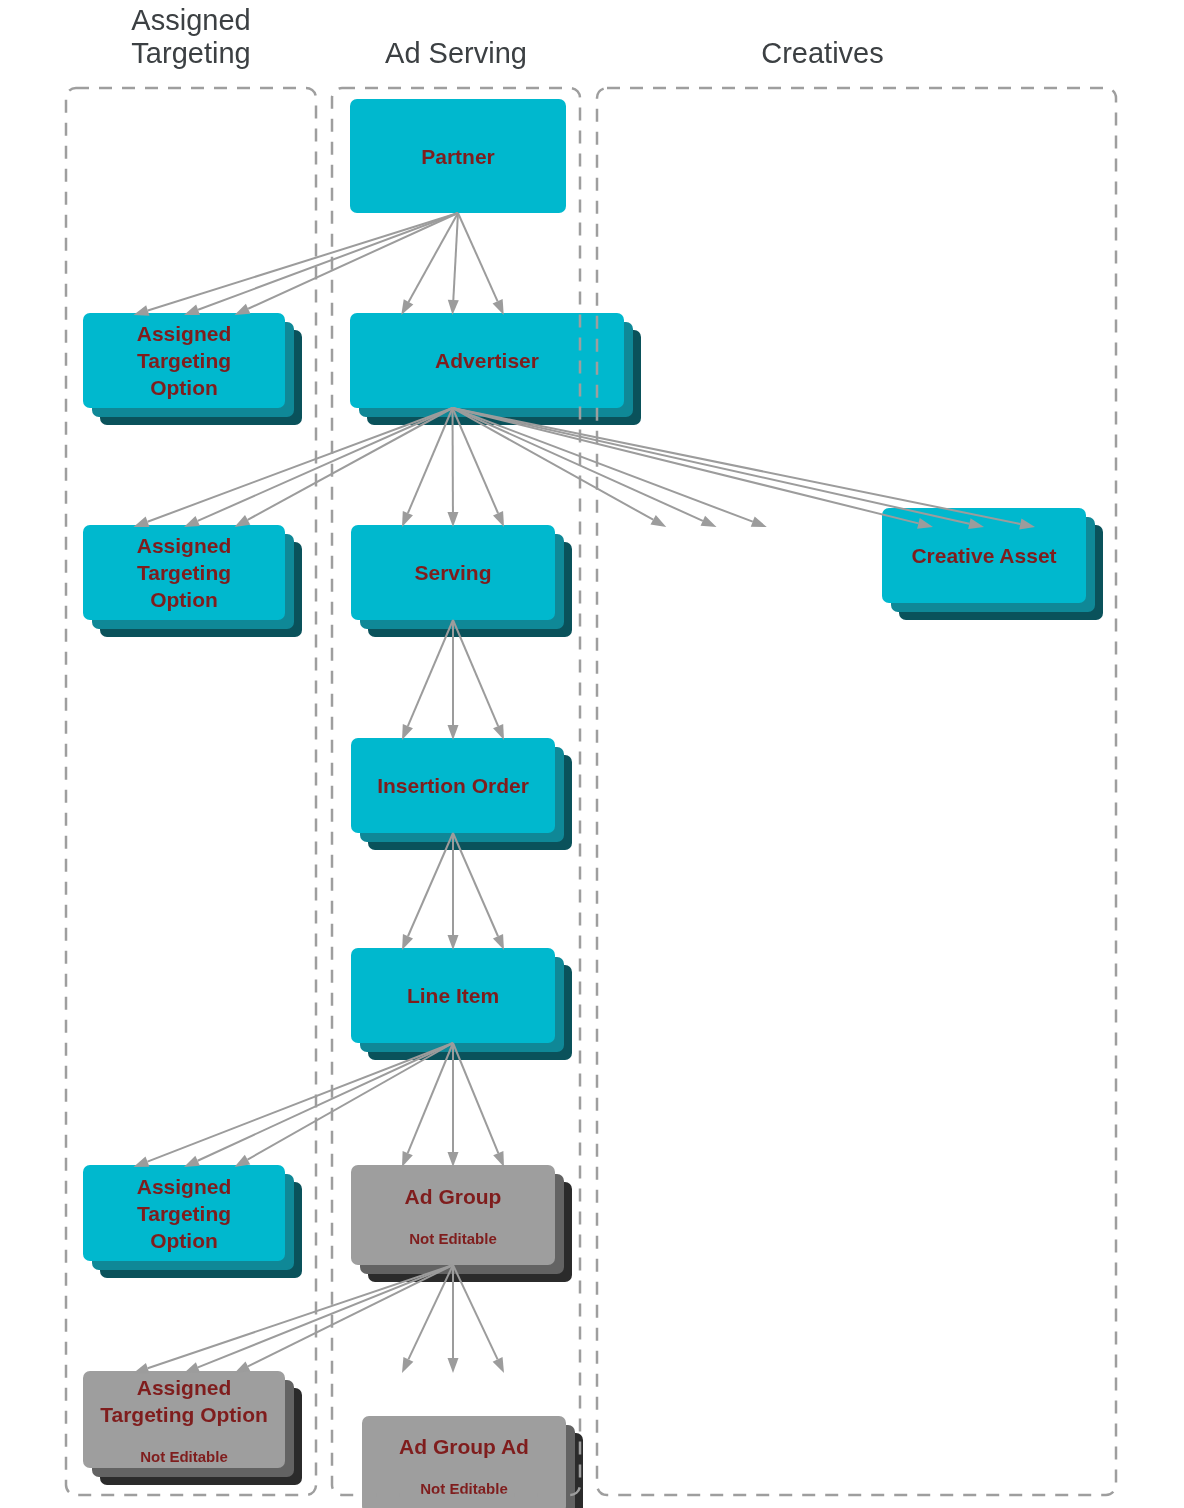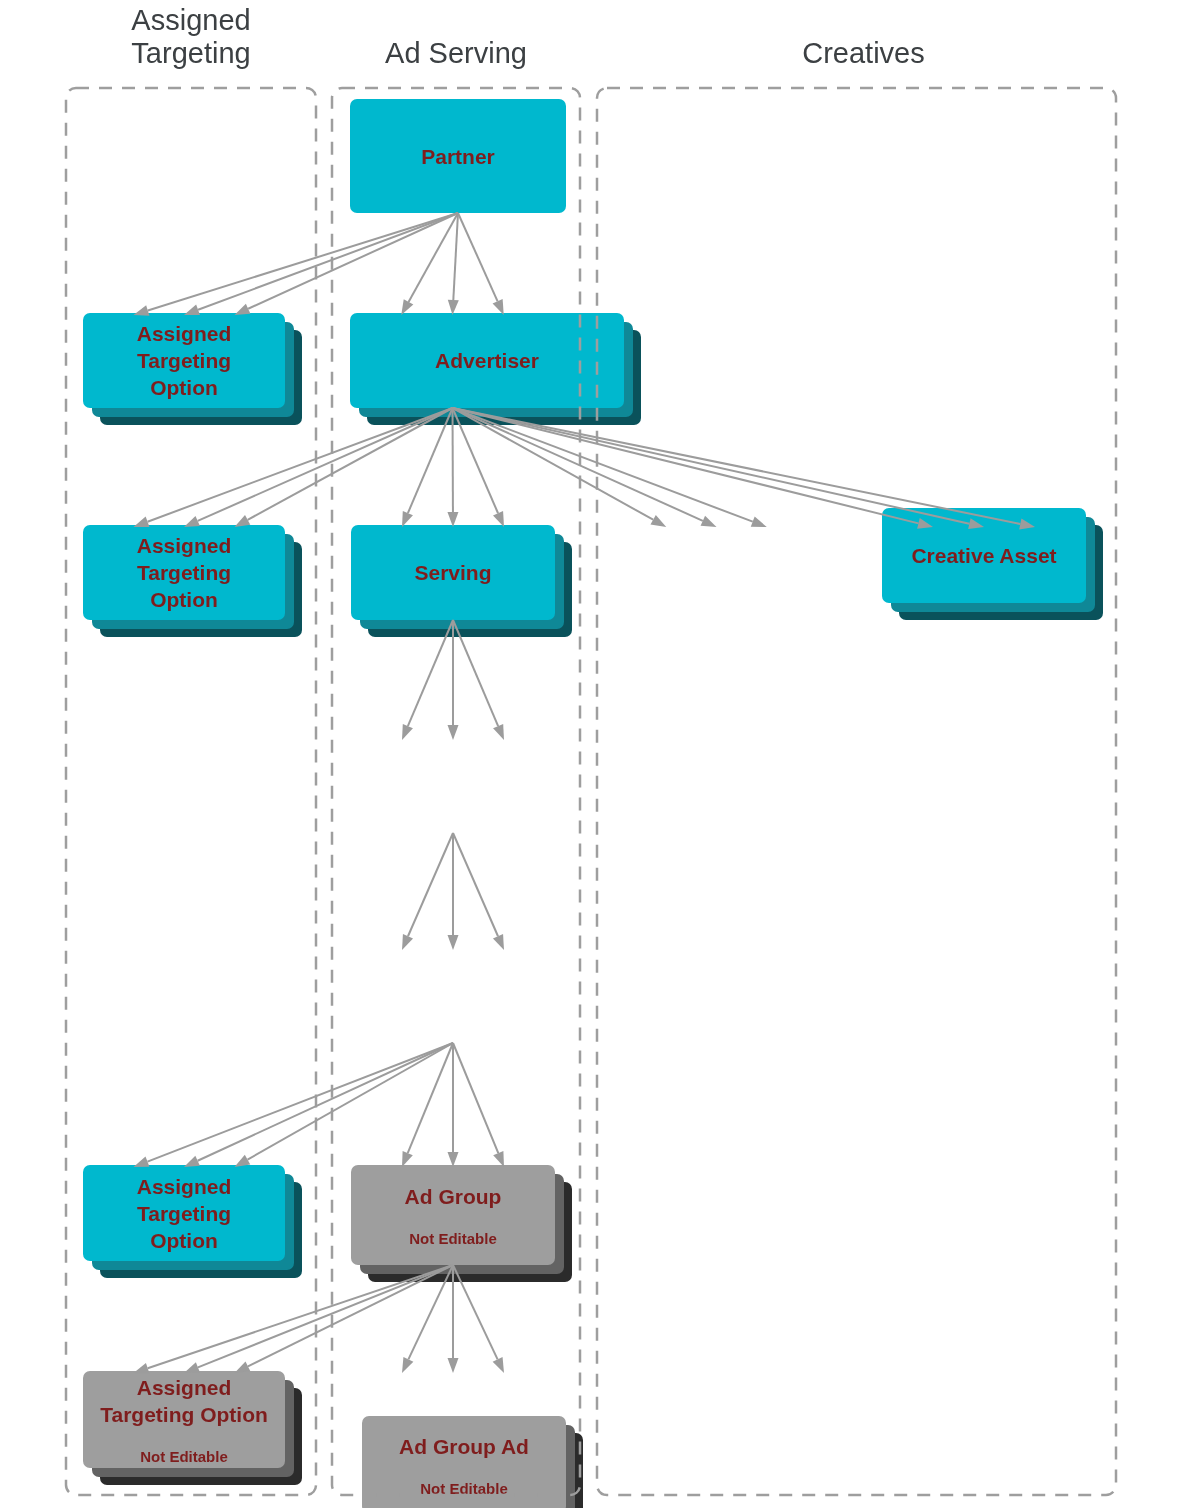--- a/index.html
+++ b/index.html
@@ -55,21 +55,21 @@
 
 <div class="stage">
 
   <section class="col" style="left: 66px; width: 250px; height: 1495px;">
     <h2 class="col-title">Assigned
 Targeting</h2>
   </section>
   <section class="col" style="left: 332px; width: 248px; height: 1495px;">
     <h2 class="col-title">Ad Serving</h2>
   </section>
-  <section class="col" style="left: 604px; width: 519px; height: 1495px;">
+  <section class="col" style="left: 563px; width: 519px; height: 1495px;">
     <h2 class="col-title">Creatives</h2>
   </section>
 
   <div class="node v-cyan flat" style="left: 350px; top: 99px; width: 216px; height: 114px;">
 
     <div class="face">
       <span class="lbl">Partner</span>
     </div>
   </div>
 
@@ -111,21 +111,35 @@
 
 
   <div class="node v-cyan" style="left: 882px; top: 508px; width: 204px; height: 95px;">
     <div class="layer l2"></div>
     <div class="layer l1"></div>
     <div class="face">
       <span class="lbl">Creative Asset</span>
     </div>
   </div>
 
-
+  <div class="node v-cyan" style="left: 351px; top: 738px; width: 204px; height: 95px;">
+    <div class="layer l2"></div>
+    <div class="layer l1"></div>
+    <div class="face">
+      <span class="lbl">Insertion Order</span>
+    </div>
+  </div>
+
+  <div class="node v-cyan" style="left: 351px; top: 948px; width: 204px; height: 95px;">
+    <div class="layer l2"></div>
+    <div class="layer l1"></div>
+    <div class="face">
+      <span class="lbl">Line Item</span>
+    </div>
+  </div>
 
   <div class="node v-cyan" style="left: 83px; top: 1165px; width: 202px; height: 96px;">
     <div class="layer l2"></div>
     <div class="layer l1"></div>
     <div class="face">
       <span class="lbl">Assigned
 Targeting
 Option</span>
     </div>
   </div>

